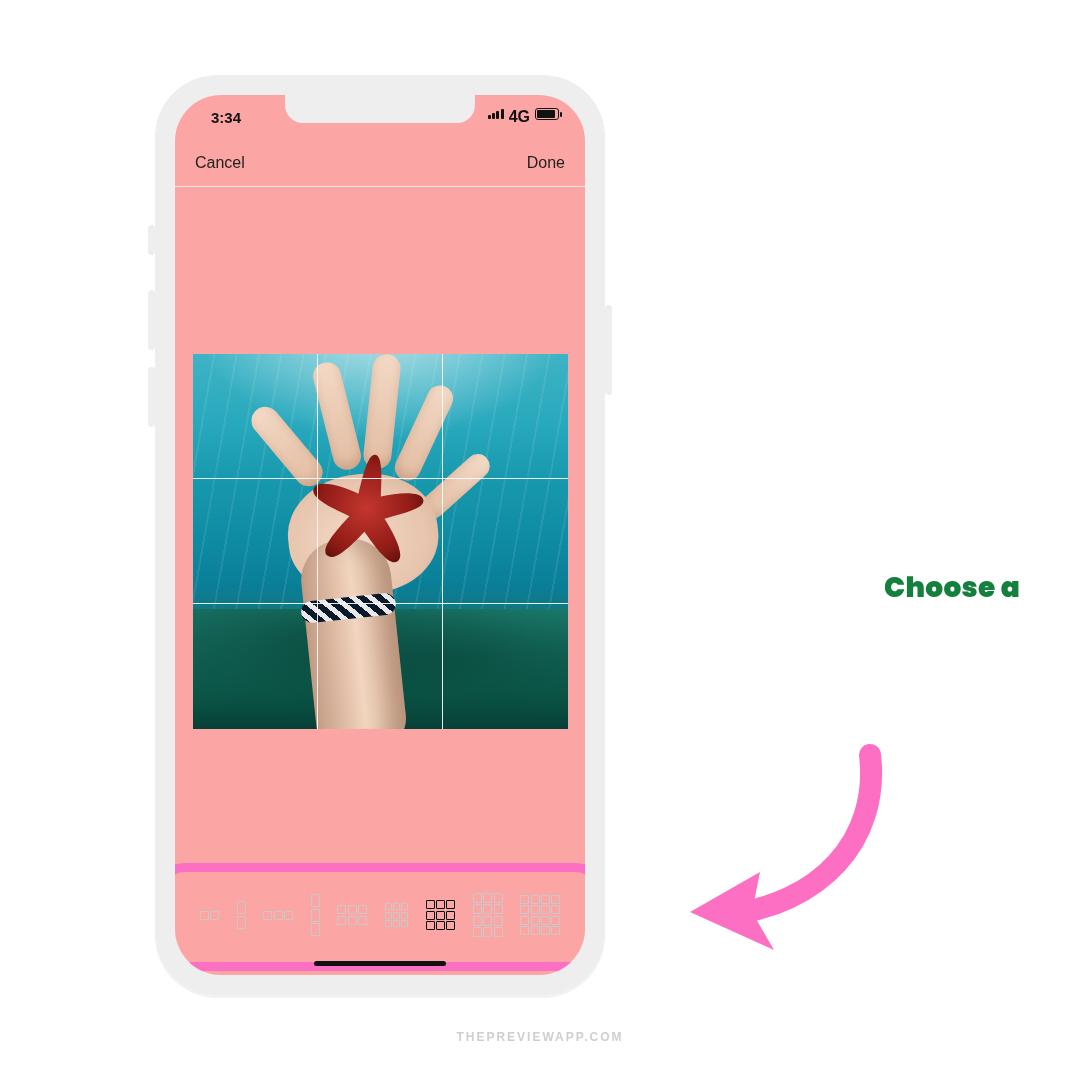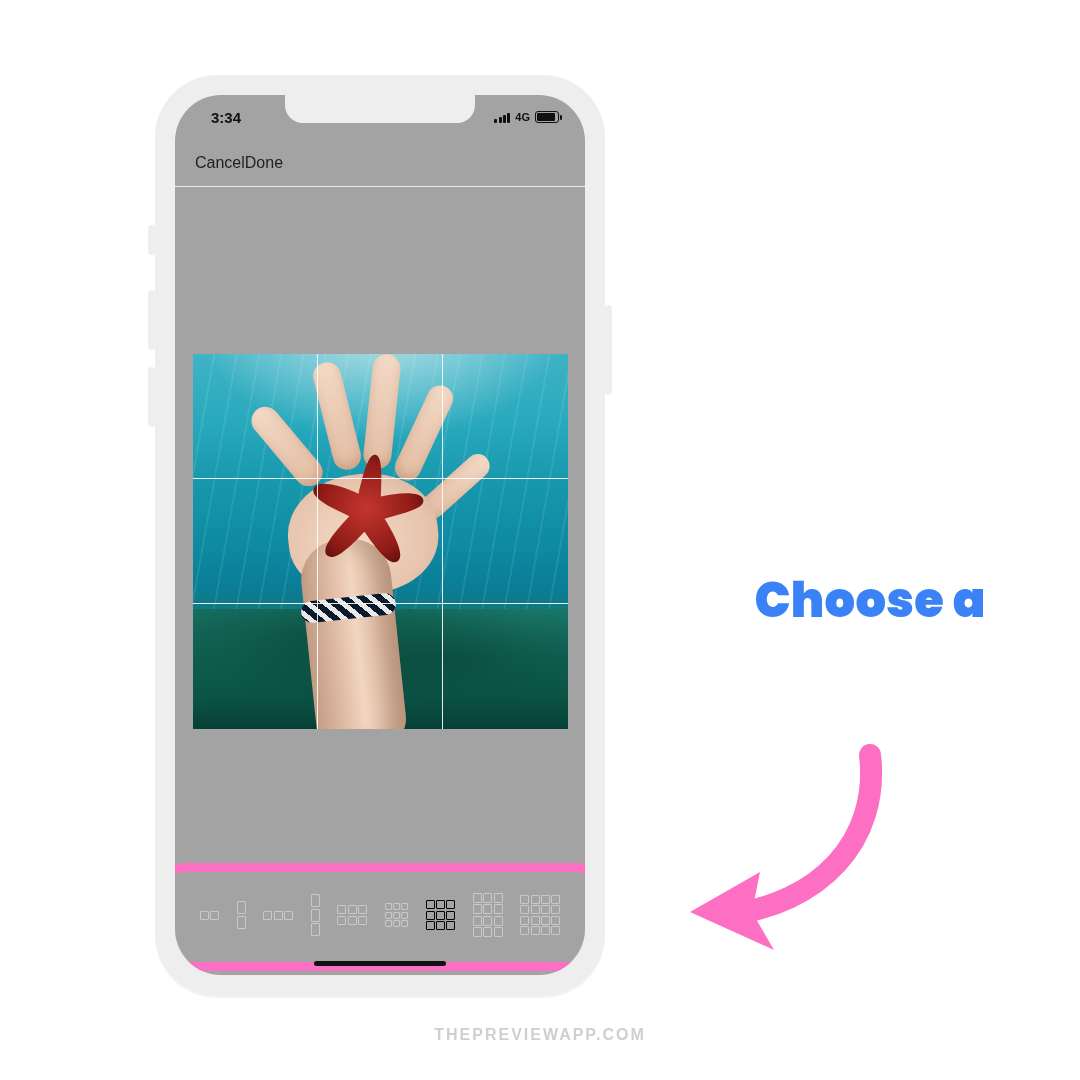--- a/index.html
+++ b/index.html
@@ -21,51 +21,51 @@
       box-shadow: 0 3px 0 rgba(0,0,0,0.05);
     }
     .side-btn { position:absolute; background:#eeeeee; border-radius:4px; }
     .sb-left1{ left:-7px; top:150px; width:7px; height:30px;}
     .sb-left2{ left:-7px; top:215px; width:7px; height:60px;}
     .sb-left3{ left:-7px; top:292px; width:7px; height:60px;}
     .sb-right{ right:-7px; top:230px; width:7px; height:90px;}
     .screen {
       position: absolute;
       left: 20px; top: 20px; right: 20px; bottom: 20px;
-      background: #a3a3a3;
+      background: #fca5a5;
       border-radius: 46px;
       overflow: hidden;
     }
     .notch {
       position: absolute;
       top: 0; left: 50%; transform: translateX(-50%);
       width: 190px; height: 28px;
       background: #eeeeee;
       border-radius: 0 0 18px 18px;
     }
     .status-bar {
       position: absolute; top: 0; left: 0; right: 0;
       height: 44px;
       display: flex; align-items: center; justify-content: space-between;
       padding: 0 26px 0 36px;
       font-size: 15px; font-weight: 600; color: #111;
     }
-    .status-right { display:flex; align-items:center; gap:5px; font-size:11px; font-weight:600;}
+    .status-right { display:flex; align-items:flex-start; gap:5px; font-size:16px; font-weight:600;}
     .bars-icon { width:16px; height:11px; display:flex; align-items:flex-end; gap:1.5px;}
     .bars-icon span { display:block; width:3px; background:#111; border-radius:1px;}
     .bars-icon span:nth-child(1){height:4px}
     .bars-icon span:nth-child(2){height:6px}
     .bars-icon span:nth-child(3){height:8px}
     .bars-icon span:nth-child(4){height:10px}
     .batt-icon{ width:24px; height:12px; border:1.3px solid #111; border-radius:3px; position:relative;}
     .batt-icon::after{content:""; position:absolute; right:-4px; top:3px; width:2px; height:5px; background:#111; border-radius:1px;}
     .batt-icon .fill{position:absolute; left:1px; top:1px; bottom:1px; width:18px; background:#111; border-radius:1px;}
     .nav-bar {
       position: absolute; top: 44px; left: 0; right: 0;
-      height: 48px; display: flex; align-items: center; 
+      height: 48px; display: flex; align-items: center; justify-content: space-between;
       padding: 0 20px; border-bottom: 1px solid #e9e9e9;
       font-size: 16px; color:#222;
     }
     .nav-bar .title { position:absolute; left:0; right:0; text-align:center; font-weight:700; pointer-events:none;}
     .canvas-area {
       position: absolute; top: 92px; left:0; right:0; bottom:100px;
       display:flex; align-items:center; justify-content:center;
     }
     .grid-image {
       width: 375px; height: 375px; position: relative; margin-top:20px;
@@ -139,27 +139,27 @@
       border:9px solid #fd6fc2; border-radius:32px; pointer-events:none;
     }
     .home-indicator{
       position:absolute; bottom:9px; left:50%; transform:translateX(-50%);
       width:132px; height:5px; background:#111; border-radius:4px;
     }
 
     .annotation-text{
       position:absolute; left:720px; top:570px; width:300px;
       font-family: "Arial Black","Poppins",sans-serif;
-      font-weight:900; font-size:48px; line-height:1.3; color:#3b82f6;
-      text-align:center; letter-spacing:.3px;
+      font-weight:900; font-size:28px; line-height:1.3; color:#15803d;
+      text-align:right; letter-spacing:.3px;
     }
     .arrow-wrap{ position:absolute; left:670px; top:740px; width:250px; height:220px; }
     .watermark{
       position:absolute; left:0; right:0; bottom:36px; text-align:center;
-      font-size:16px; letter-spacing:2px; color:#cfcfcf; font-weight:600;
+      font-size:12px; letter-spacing:2px; color:#cfcfcf; font-weight:600;
     }
   </style>
 </head>
 <body>
 
 <div class="phone-frame">
   <div class="side-btn sb-left1"></div>
   <div class="side-btn sb-left2"></div>
   <div class="side-btn sb-left3"></div>
   <div class="side-btn sb-right"></div>

